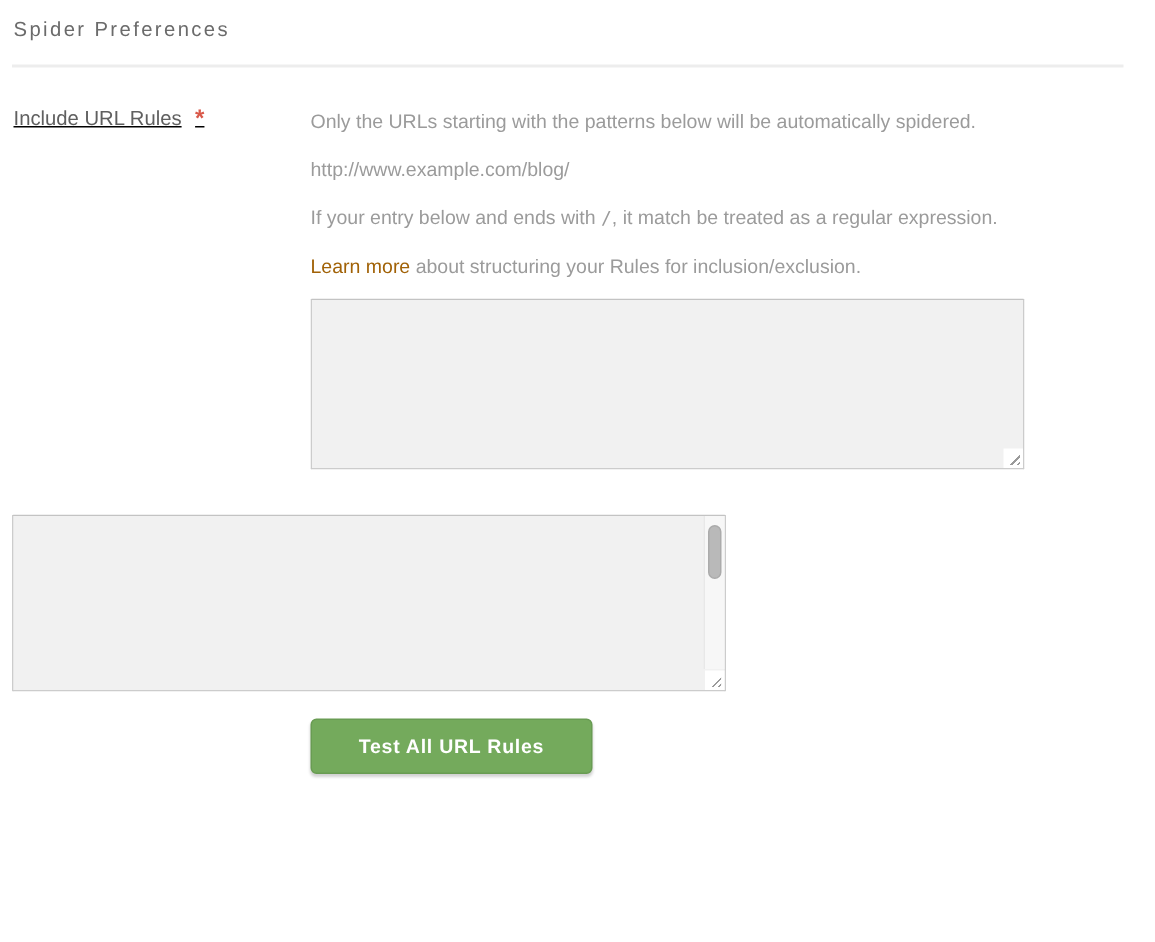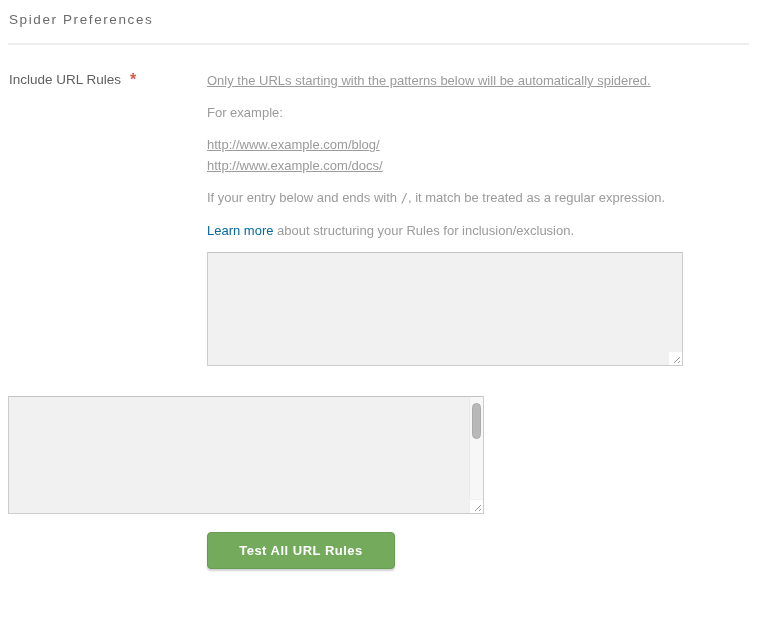--- a/index.html
+++ b/index.html
@@ -30,20 +30,21 @@
   }
   .form-row {
     display: flex;
     margin-top: 25px;
   }
   .label-col {
     width: 199px;
     flex: 0 0 199px;
     box-sizing: border-box;
     padding-left: 1px;
+    text-decoration: underline;
   }
   .field-label {
     font-size: 13.5px;
     color: #606060;
   }
   .required {
     color: #d9594a;
     font-size: 16px;
     font-weight: bold;
     margin-left: 9px;
@@ -52,28 +53,28 @@
   .content-col {
     width: 476px;
     flex: 0 0 476px;
   }
   .desc {
     margin: 0 0 11px 0;
     font-size: 13px;
     line-height: 21px;
     color: #9b9b9b;
   }
-  .desc .line { display: block; text-decoration: underline; }
+  .desc .line { display: block; }
   .desc code {
     font-family: "DejaVu Sans Mono", "Liberation Mono", monospace;
     font-size: 12px;
     color: #9b9b9b;
   }
   .link {
-    color: #0369a1;
+    color: #a16207;
     text-decoration: none;
     cursor: pointer;
   }
   .textarea-wrap {
     position: relative;
     margin-top: 5px;
   }
   textarea.rules-input {
     display: block;
     box-sizing: border-box;
@@ -170,24 +171,22 @@
   <hr class="divider">
 
   <div class="form-row">
     <div class="label-col">
       <span class="field-label">Include URL Rules</span><span class="required">*</span>
     </div>
     <div class="content-col">
       <p class="desc">
         <span class="line">Only the URLs starting with the patterns below will be automatically spidered.</span>
       </p>
-      <p class="desc">For example:</p>
       <p class="desc">
         <span class="line">http://www.example.com/blog/</span>
-        <span class="line">http://www.example.com/docs/</span>
       </p>
       <p class="desc"><span>If your entry below and ends with </span><code>/</code><span>, it match be treated as a regular expression.</span></p>
       <p class="desc"><a class="link" href="#">Learn more</a><span> about structuring your Rules for inclusion/exclusion.</span></p>
       <div class="textarea-wrap">
         <textarea class="rules-input include-area" aria-label="Include URL Rules" style=""></textarea>
         <div class="resize-handle"></div>
       </div>
     </div>
   </div>
 

